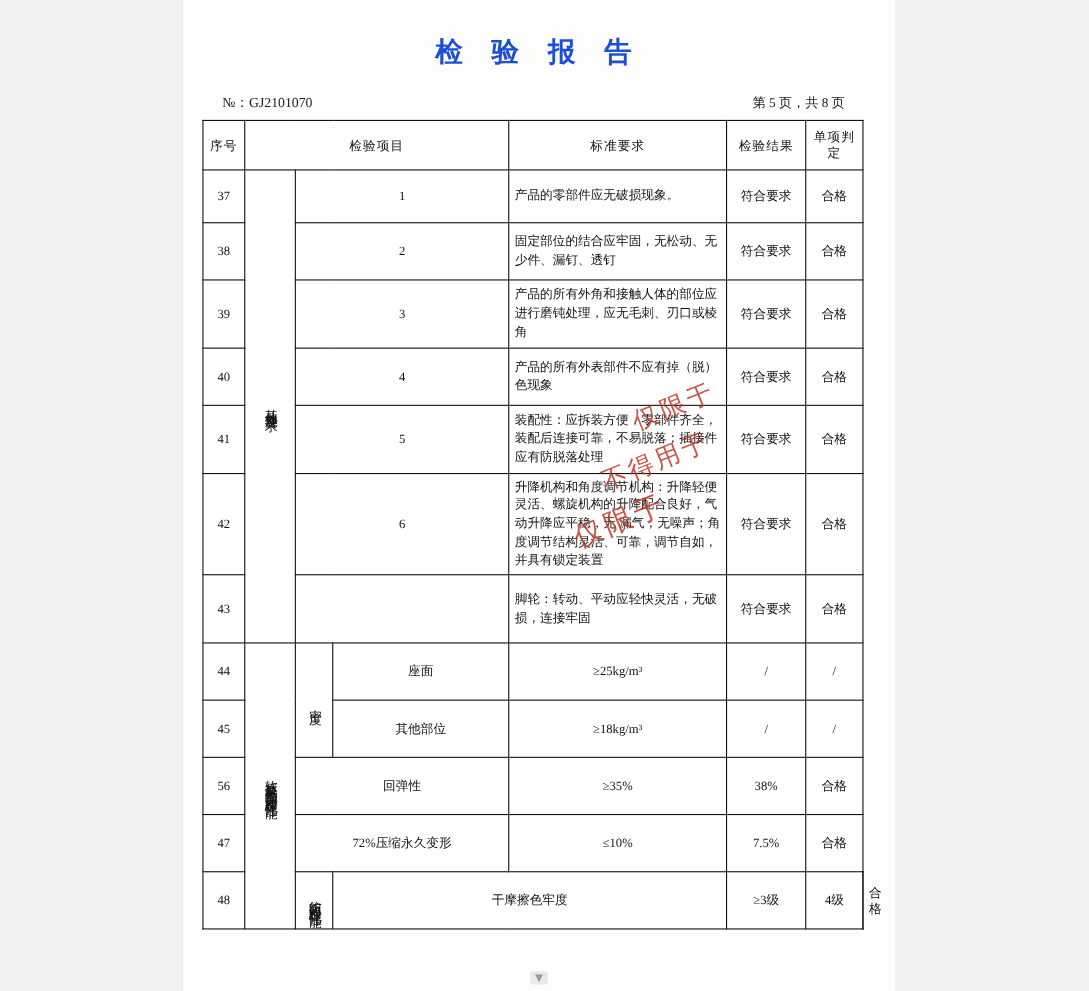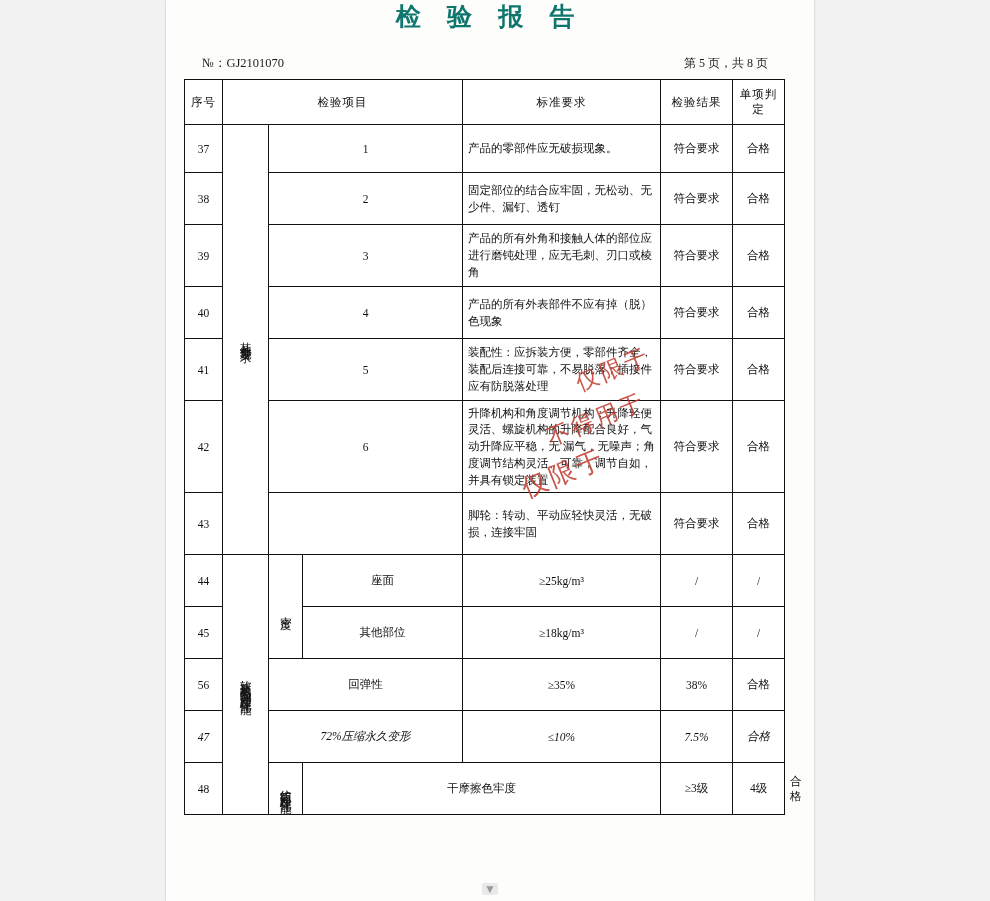--- a/index.html
+++ b/index.html
@@ -23,21 +23,22 @@
     height: 901px;
     background: #fdfdfb;
     box-shadow: 0 0 2px rgba(0,0,0,0.25);
   }
   .doc-title {
     text-align: center;
     font-family: "Liberation Serif", serif;
     font-weight: bold;
     font-size: 25px;
     letter-spacing: 10px;
-    color: #0f766e;
+    color: #1d4ed8;
+    margin-top: 30px;
   }
   .meta-row {
     position: relative;
     margin: 22px 36px 0 36px;
     height: 18px;
     font-family: "Liberation Serif", serif;
     font-size: 12.5px;
     color: #1c1c1c;
     text-decoration: underline;
   }
@@ -250,21 +251,21 @@
           <td class="c">/</td>
           <td class="c">/</td>
         </tr>
         <tr style="height:52px;">
           <td class="c">56</td>
           <td class="c" colspan="2">回弹性</td>
           <td class="c">≥35%</td>
           <td class="c">38%</td>
           <td class="c">合格</td>
         </tr>
-        <tr style="height:52px;font-style:italic;">
+        <tr style="height:52px;">
           <td class="c">47</td>
           <td class="c" colspan="2">72%压缩永久变形</td>
           <td class="c">≤10%</td>
           <td class="c">7.5%</td>
           <td class="c">合格</td>
         </tr>
         <tr style="height:52px;">
           <td class="c">48</td>
           <td class="c">
             <span class="vert">纺织面料理化性能</span>

